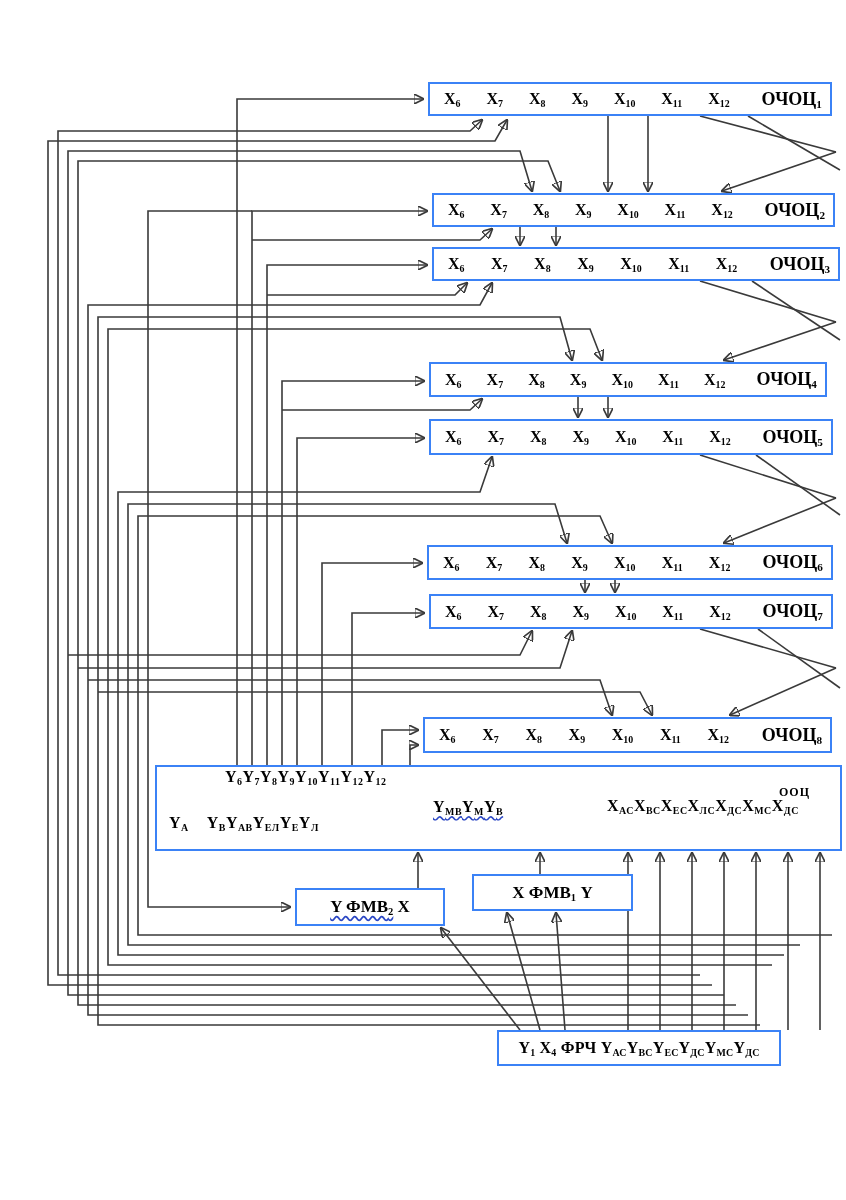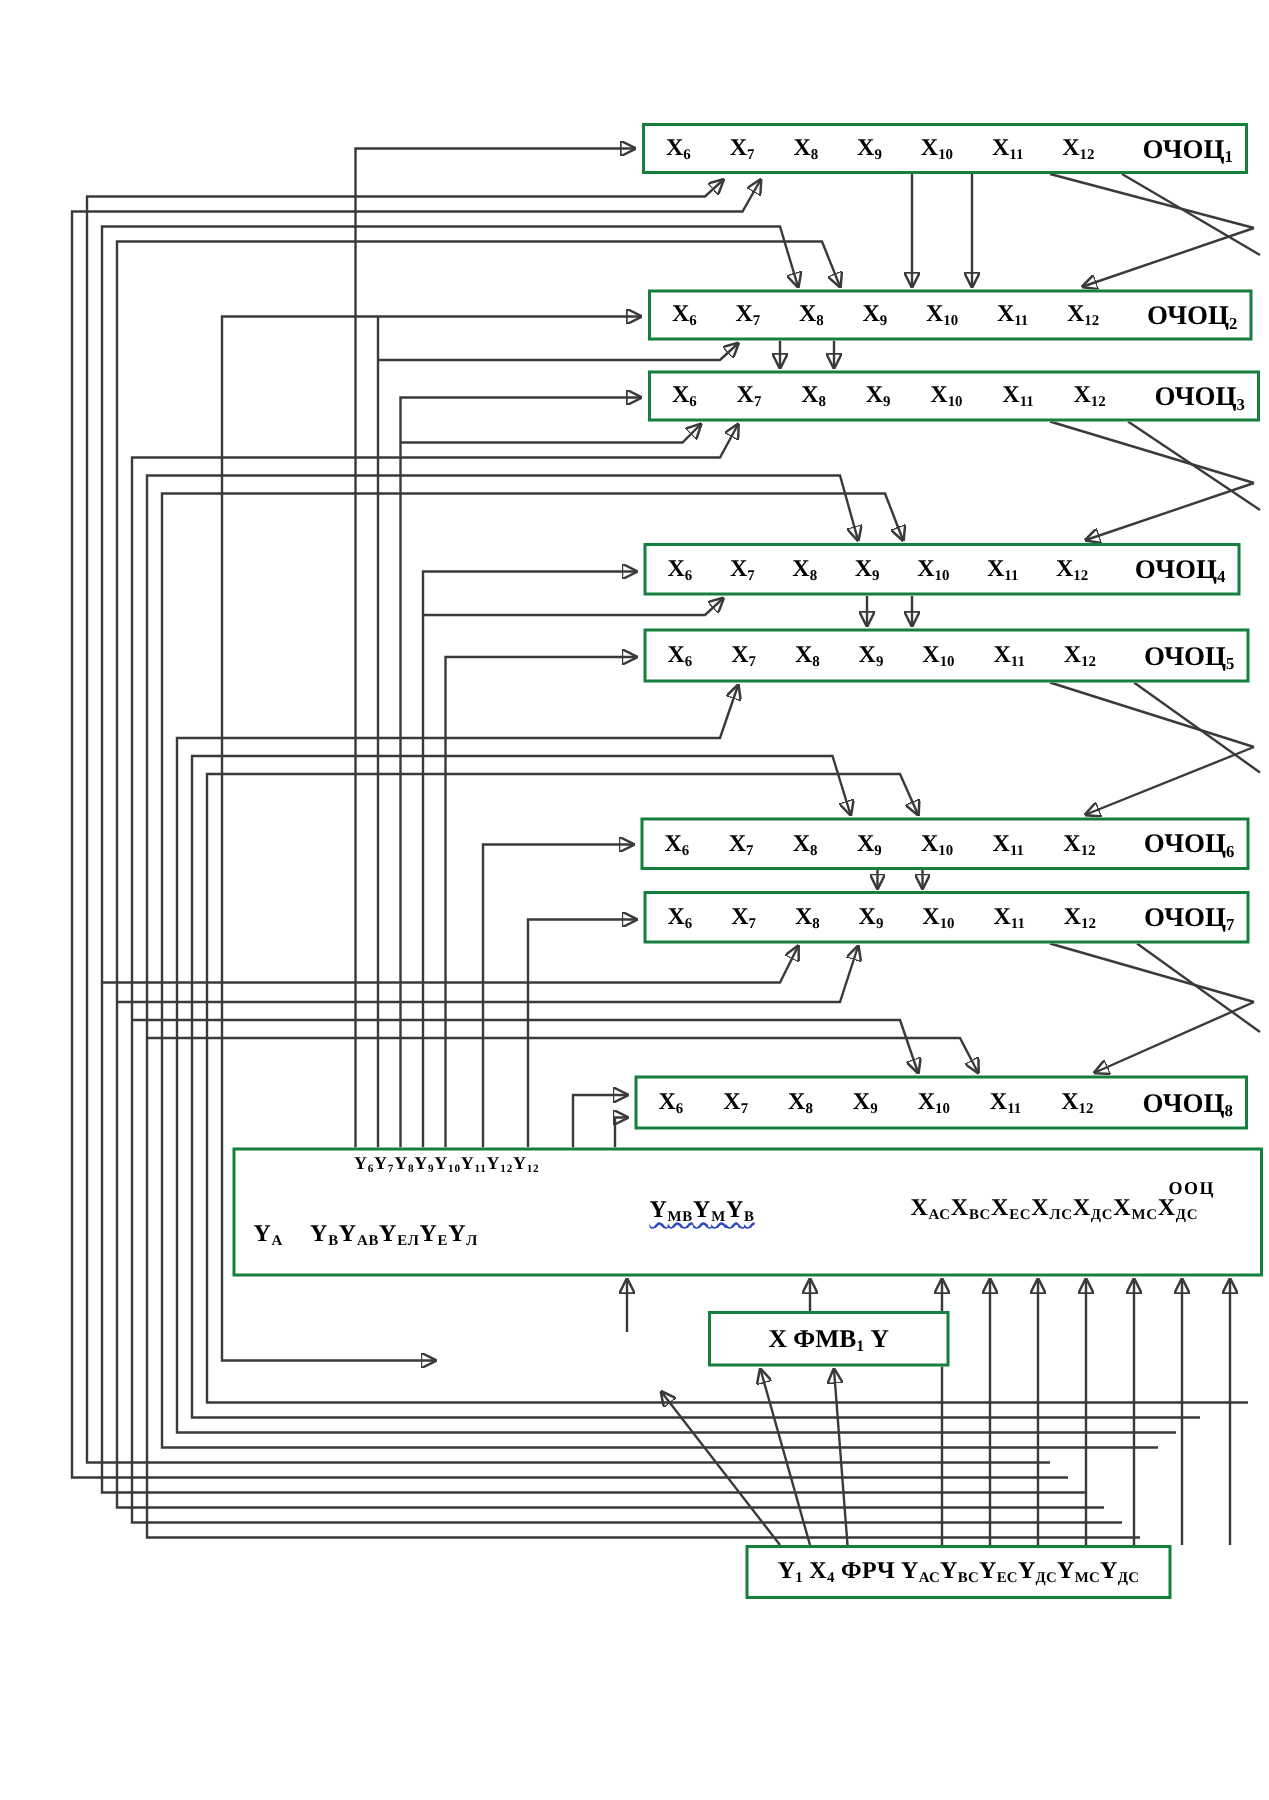--- a/index.html
+++ b/index.html
@@ -1,28 +1,28 @@
 <!DOCTYPE html>
 <html style="--line: #3a3a3a; --squig: #2b47c4;"><head>
 <meta charset="utf-8">
 <style>
   *{margin:0;padding:0;box-sizing:border-box}
   html,body{background:#fff}
   body{font-family:"Liberation Serif","DejaVu Serif",serif;color:#000}
   #stage{position:relative;width:846px;height:1200px;background:#fff;overflow:hidden}
   #wires{position:absolute;left:0;top:0;z-index:1}
   #wires path{fill:none;stroke:var(--line,#3a3a3a);stroke-width:1.6}
-  .box{position:absolute;background:#fff;border:2px solid #15803d;z-index:2;
+  .box{position:absolute;background:#fff;border:2px solid #3b82f6;z-index:2;
        display:flex;align-items:center;font-weight:bold}
   .obox{justify-content:space-between;padding:0 8px 0 14px;font-size:16px}
   .obox .cell{flex:0 0 auto}
   .obox .olabel{font-size:18px;padding-left:6px}
   sub{font-size:62%;vertical-align:-0.28em;line-height:0}
   #ooc{font-size:16px}
-  #ooc .toprow{position:absolute;left:79px;top:1px;font-size:12px;letter-spacing:.5px}
+  #ooc .toprow{position:absolute;left:68px;top:1px;font-size:16px;letter-spacing:.5px}
   #ooc .ooclabel{position:absolute;right:30px;top:18px;font-size:12px;letter-spacing:1px}
   #ooc .browL{position:absolute;left:12px;top:47px;white-space:pre;letter-spacing:.5px}
   #ooc .browM{position:absolute;left:276px;top:31px;letter-spacing:.5px}
   #ooc .browR{position:absolute;left:450px;top:30px;letter-spacing:.5px}
   .squig{text-decoration-line:underline;text-decoration-style:wavy;
          text-decoration-color:var(--squig,#2b47c4);text-decoration-skip-ink:none;
          text-underline-offset:3px}
   .smallbox{justify-content:center;font-size:17px;white-space:pre}
   #frch{justify-content:center;font-size:16px;white-space:pre;letter-spacing:.2px}
 </style>
@@ -190,20 +190,23 @@
     </div>
 
   <div id="ooc" class="box" style="left:155px;top:765px;width:687px;height:86px">
     <span class="toprow">Y<sub>6</sub>Y<sub>7</sub>Y<sub>8</sub>Y<sub>9</sub>Y<sub>10</sub>Y<sub>11</sub>Y<sub>12</sub>Y<sub>12</sub></span>
     <span class="ooclabel">ООЦ</span>
     <span class="browL">Y<sub>А</sub>    Y<sub>В</sub>Y<sub>АВ</sub>Y<sub>ЕЛ</sub>Y<sub>Е</sub>Y<sub>Л</sub></span>
     <span class="browM squig">Y<sub>МВ</sub>Y<sub>М</sub>Y<sub>В</sub></span>
     <span class="browR">X<sub>АС</sub>X<sub>ВС</sub>X<sub>ЕС</sub>X<sub>ЛС</sub>X<sub>ДС</sub>X<sub>МС</sub>X<sub>ДС</sub></span>
   </div>
 
+  <div class="box smallbox" style="left:295px;top:888px;width:150px;height:38px">
+    <span class="squig">Y ФМВ<sub>2</sub></span><span> X</span>
+  </div>
 
   <div class="box smallbox" style="left:472px;top:874px;width:161px;height:37px">
     <span>X ФМВ<sub>1</sub> Y</span>
   </div>
 
   <div id="frch" class="box" style="left:497px;top:1030px;width:284px;height:36px">
     <span>Y<sub>1</sub> X<sub>4</sub> ФРЧ Y<sub>АС</sub>Y<sub>ВС</sub>Y<sub>ЕС</sub>Y<sub>ДС</sub>Y<sub>МС</sub>Y<sub>ДС</sub></span>
   </div>
 
 </div>

